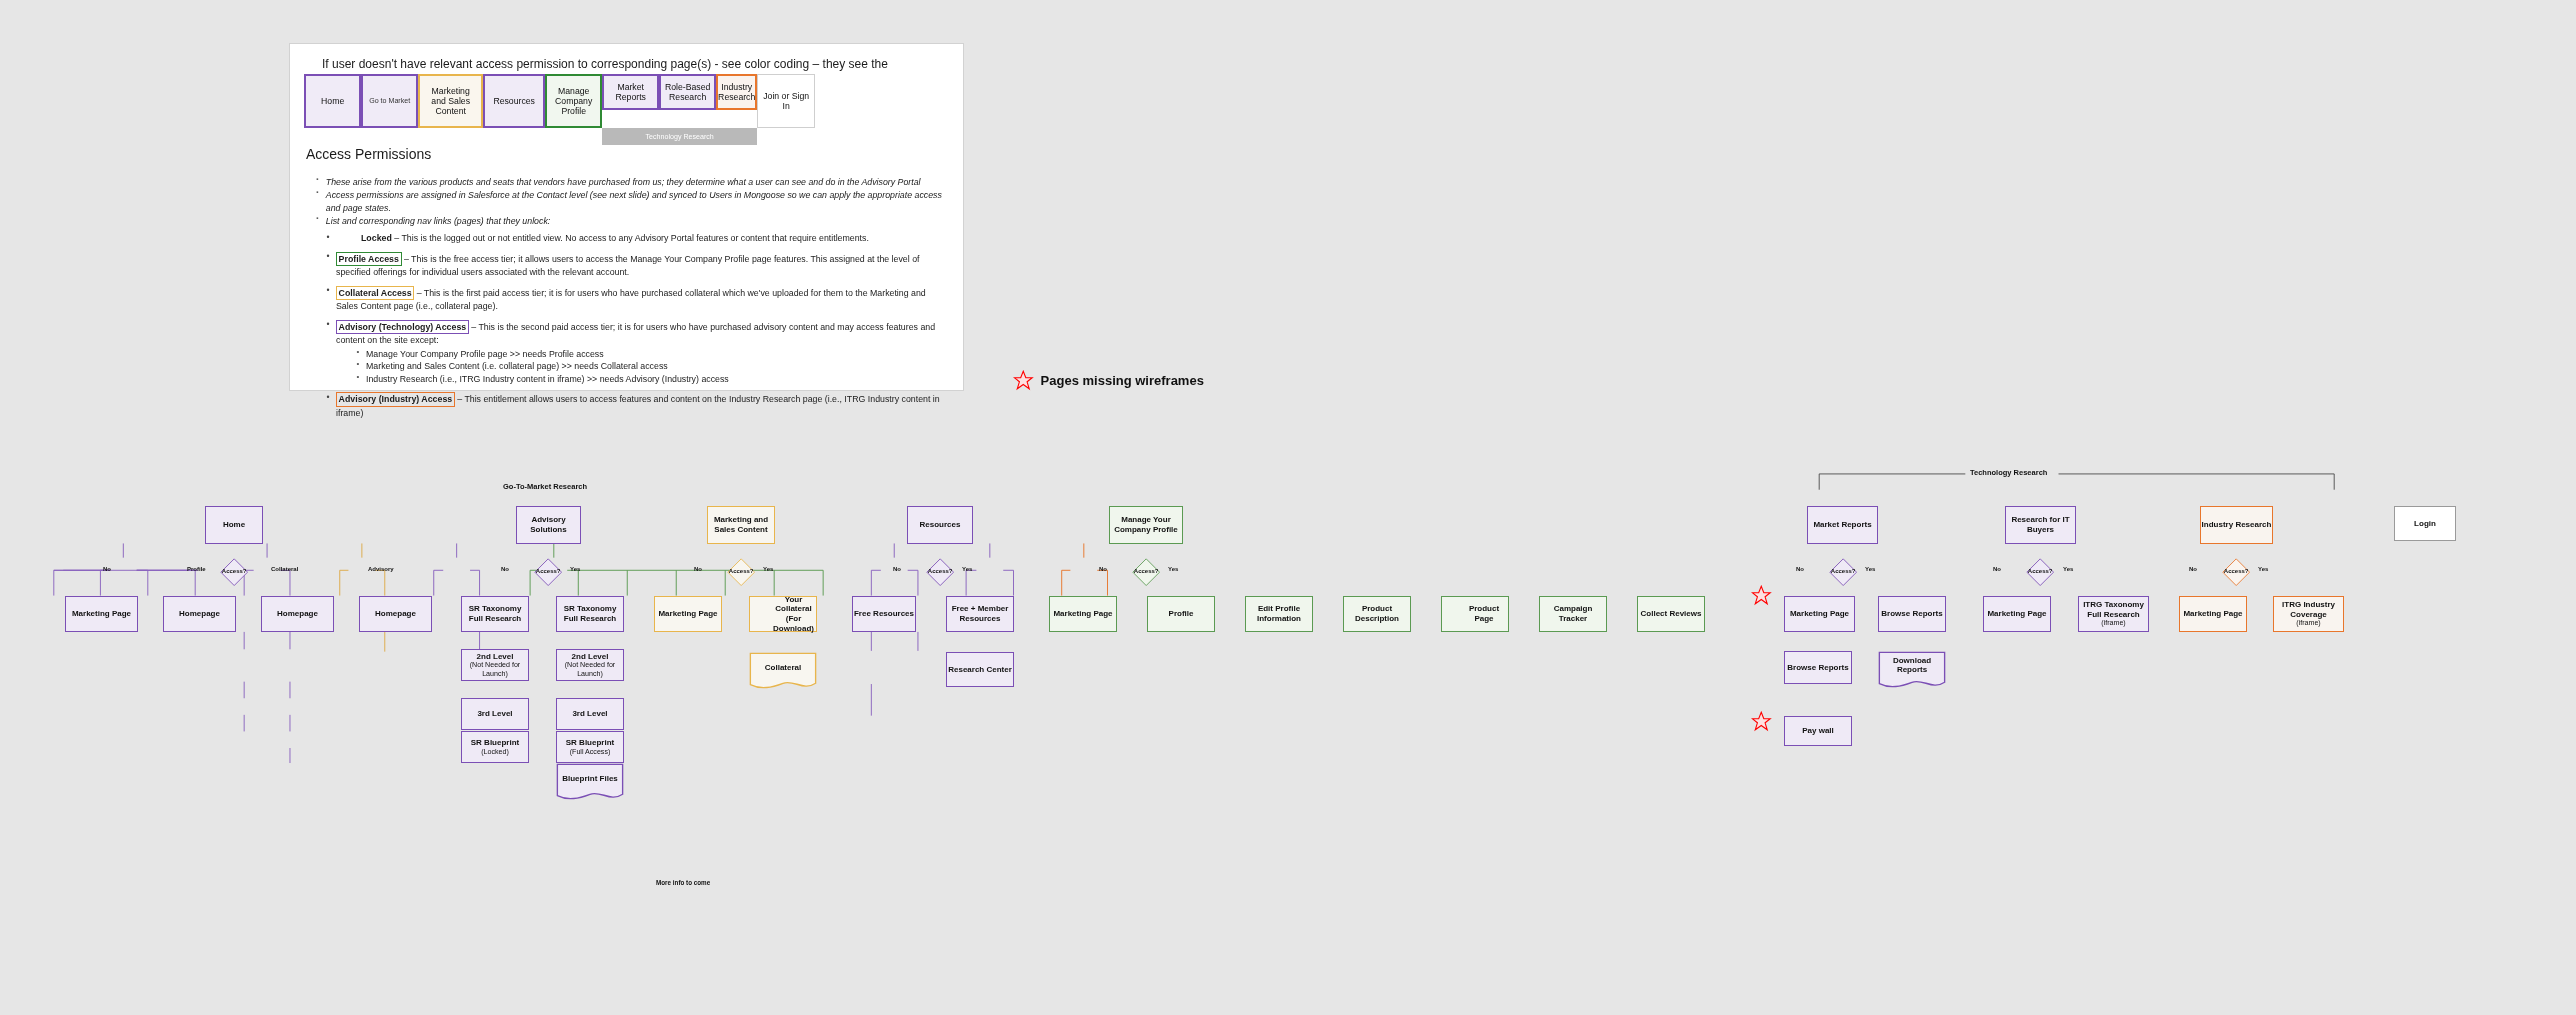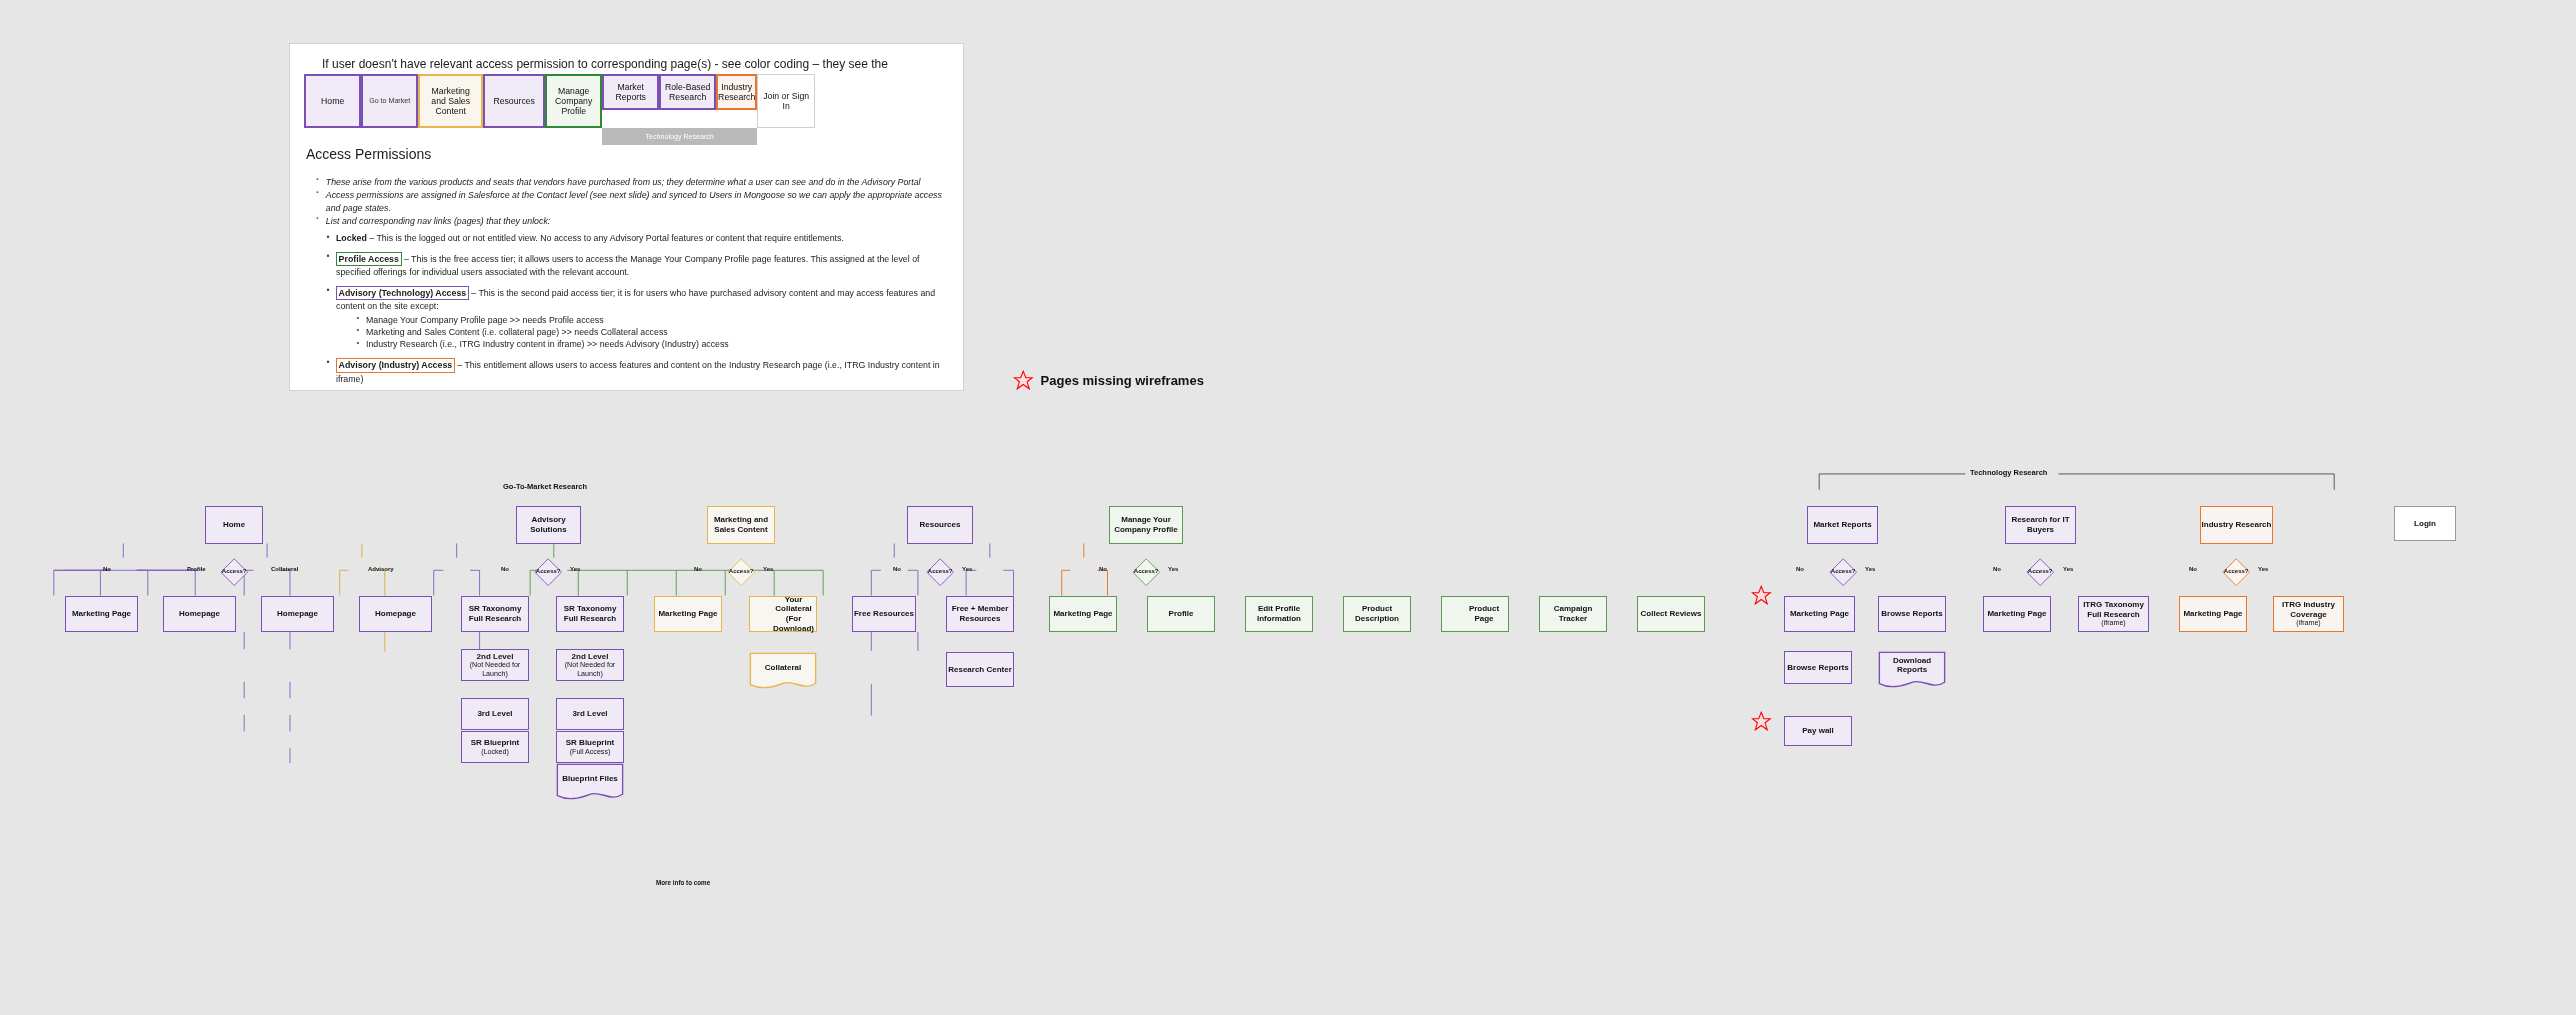--- a/index.html
+++ b/index.html
@@ -28,21 +28,21 @@
   ul.l2>li{position:relative;padding-left:9.5px;margin-bottom:7.1px;}
   ul.l2>li:before{content:"\2022";position:absolute;left:0;top:-1.6px;font-size:8.7px;color:#444;}
   ul.l3{margin:0.8px 0 0 20.5px;padding:0;list-style:none;}
   ul.l3>li{position:relative;padding-left:9.5px;}
   ul.l3>li:before{content:"\2022";position:absolute;left:0;top:-1.6px;font-size:8px;color:#555;}
   .tag{display:inline-block;padding:0 1.6px;font-weight:bold;}
   .tag-green{border:1.3px solid #2f8a34;}
   .tag-gold{border:1.3px solid #e8b54c;}
   .tag-purple{border:1.3px solid #7b4fb5;}
   .tag-orange{border:1.3px solid #e8762c;}
-  .b{font-weight:bold;}
+  .b{font-weight:bold;margin-left:25px;}
 
   
   .legend{position:absolute;left:1013px;top:370px;display:flex;align-items:center;gap:7.1px;}
   .legend-label{font-size:13px;font-weight:bold;color:#111;}
   .star{display:block;}
 
   
   .node{position:absolute;box-sizing:border-box;display:flex;flex-direction:column;align-items:center;justify-content:center;text-align:center;font-size:8px;font-weight:bold;line-height:1.2;}
   .node .sub{font-weight:normal;font-size:7.1px;}
   .p{border:1.3px solid #7b4fb5;background:#efeaf6;}
@@ -115,20 +115,23 @@
         <li>List and corresponding nav links (pages) that they unlock:</li>
       </ul>
       <ul class="l2">
         <li>
           <span class="b">Locked</span><span> – This is the logged out or not entitled view.  No access to any Advisory Portal features or content that require entitlements.</span>
         </li>
         <li>
           <span class="tag tag-green">Profile Access</span><span> – This is the free access tier; it allows users to access the Manage Your Company Profile page features.  This assigned at the level of specified offerings for individual users associated with the relevant account.</span>
         </li>
         <li>
+          <span class="tag tag-gold">Collateral Access</span><span> – This is the first paid access tier; it is for users who have purchased collateral which we've uploaded for them to the Marketing and Sales Content page (i.e., collateral page).</span>
+        </li>
+        <li>
           <span class="tag tag-purple">Advisory (Technology) Access</span><span> – This is the second paid access tier; it is for users who have purchased advisory content and may access features and content on the site except:</span>
           <ul class="l3">
             <li>Manage Your Company Profile page &gt;&gt; needs Profile access</li>
             <li>Marketing and Sales Content (i.e. collateral page) &gt;&gt; needs Collateral access</li>
             <li>Industry Research (i.e., ITRG Industry content in iframe) &gt;&gt; needs Advisory (Industry) access</li>
           </ul>
         </li>
         <li>
           <span class="tag tag-orange">Advisory (Industry) Access</span><span> – This entitlement allows users to access features and content on the Industry Research page (i.e., ITRG Industry content in iframe)</span>
         </li>

